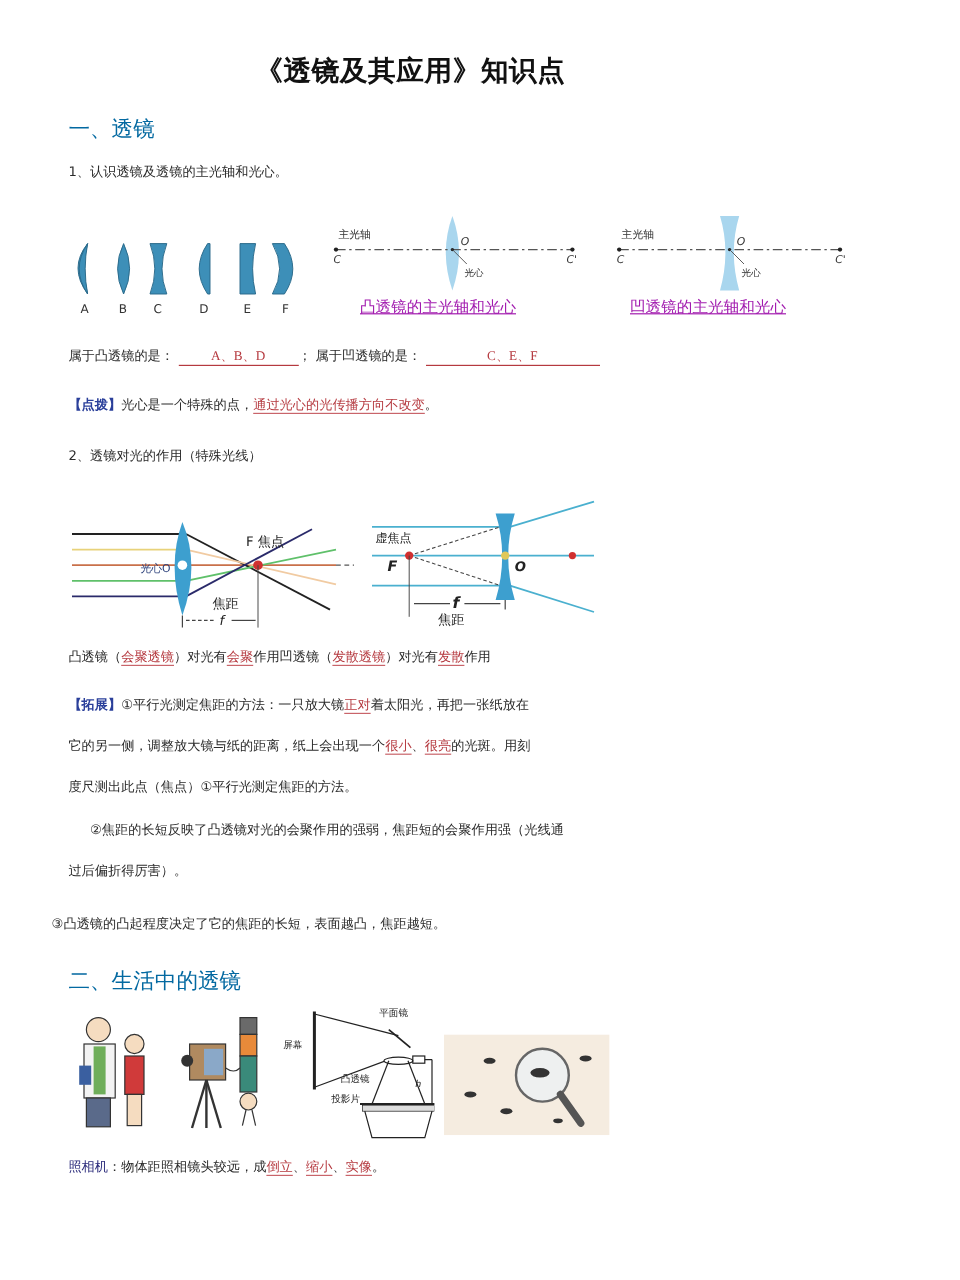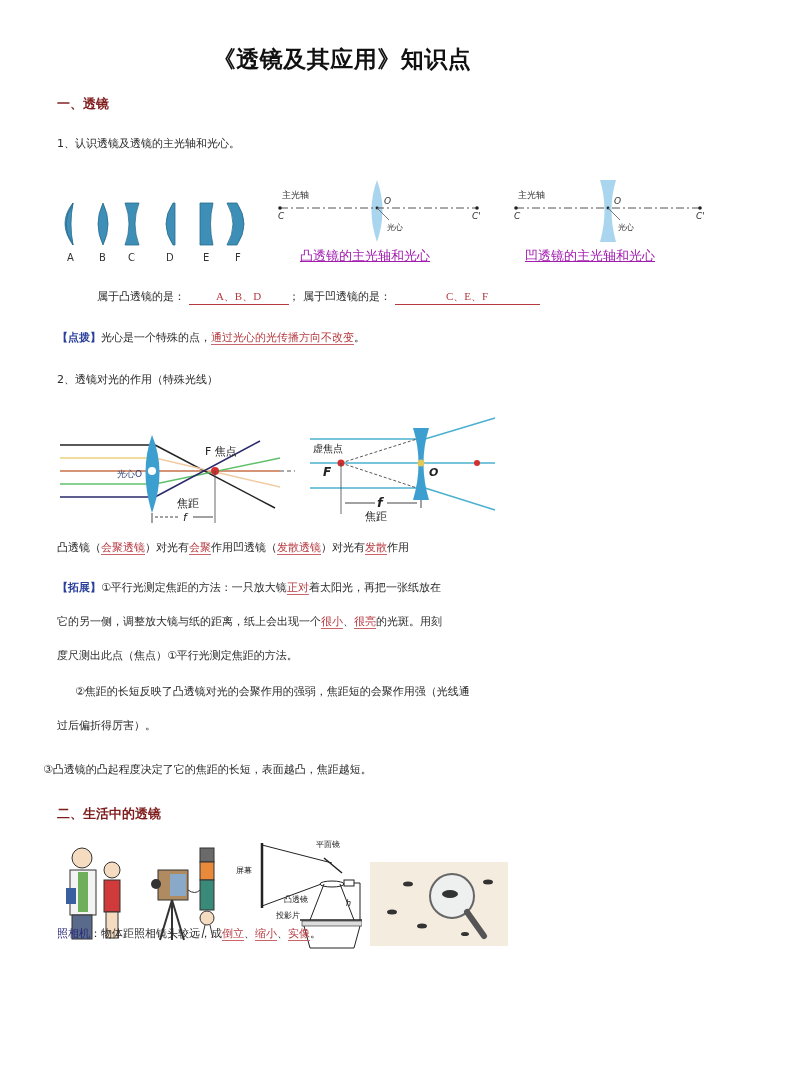--- a/index.html
+++ b/index.html
@@ -1,20 +1,20 @@
 <!DOCTYPE html>
 <html><head>
 <meta charset="utf-8">
 <style>
   html, body { margin: 0; padding: 0; background: #ffffff; }
   body { width: 800px; height: 1067px; position: relative; overflow: hidden;
          font-family: "DejaVu Sans", "Liberation Sans", sans-serif; color: #222; }
   .abs { position: absolute; }
   .title { top: 44px; left: 0; width: 684px; text-align: center; font-size: 23px; font-weight: bold; color: #111; letter-spacing: 0.5px; }
-  .h1 { font-size: 13px; font-weight: bold; color: #7f1d1d; }
+  .h1 { font-size: 18px; font-weight: normal; color: #0369a1; }
   .p { font-size: 11px; color: #2a2a2a; white-space: nowrap; }
   .red { color: #b5393f; text-decoration: underline; text-decoration-color: #c9646a; text-underline-offset: 3px; }
   .blank { display: inline-block; border-bottom: 1.5px solid #b5393f; color: #b5393f; font-family: "Liberation Serif", serif; text-align: center; }
   .blue { color: #2a3f9a; font-weight: bold; }
   .navy { color: #2a2a7a; }
   .cap { font-size: 13px; color: #a21caf; text-decoration: underline; }
   svg text { font-family: "DejaVu Sans", sans-serif; }
 </style>
 </head>
 <body>
@@ -74,21 +74,21 @@
   <circle cx="98" cy="30" r="1.4" fill="#222"></circle>
   <line x1="98" y1="30" x2="110" y2="42" stroke="#555" stroke-width="0.8"></line>
   <text x="8" y="20" font-size="9" fill="#333">主光轴</text>
   <text x="4" y="41" font-size="9" font-style="italic" fill="#333" font-family="Liberation Serif, serif">C</text>
   <text x="186" y="41" font-size="9" font-style="italic" fill="#333" font-family="Liberation Serif, serif">C'</text>
   <text x="104" y="26" font-size="9" font-style="italic" fill="#333" font-family="Liberation Serif, serif">O</text>
   <text x="108" y="52" font-size="8" fill="#333">光心</text>
 </svg>
 <div class="abs cap" style="top:247px;left:525px;">凹透镜的主光轴和光心</div>
 
-<div class="abs p" style="top:289px;left:57px;margin-left:40px;">
+<div class="abs p" style="top:289px;left:57px;">
   <span>属于凸透镜的是：</span>
   <span class="blank" style="width:100px;">A、B、D</span><span>；</span>
   <span>属于凹透镜的是：</span>
   <span class="blank" style="width:145px;">C、E、F</span>
 </div>
 
 <div class="abs p" style="top:330px;left:57px;">
   <span class="blue">【点拨】</span><span>光心是一个特殊的点，</span><span class="red">通过光心的光传播方向不改变</span><span>。</span>
 </div>
 
@@ -209,15 +209,15 @@
   <circle cx="82" cy="34" r="22" fill="#eef0f0" stroke="#666" stroke-width="2"></circle>
   <line x1="97" y1="50" x2="114" y2="74" stroke="#555" stroke-width="6" stroke-linecap="round"></line>
   <ellipse cx="80" cy="32" rx="8" ry="4" fill="#333"></ellipse>
   <ellipse cx="38" cy="22" rx="5" ry="2.5" fill="#333"></ellipse>
   <ellipse cx="22" cy="50" rx="5" ry="2.5" fill="#333"></ellipse>
   <ellipse cx="52" cy="64" rx="5" ry="2.5" fill="#333"></ellipse>
   <ellipse cx="118" cy="20" rx="5" ry="2.5" fill="#333"></ellipse>
   <ellipse cx="95" cy="72" rx="4" ry="2" fill="#333"></ellipse>
 </svg>
 
-<div class="abs p" style="top:926px;left:57px;text-align:right;">
+<div class="abs p" style="top:965px;left:57px;text-align:right;">
   <span class="navy">照相机</span><span>：</span><span>物体距照相镜头较远，成</span><span class="red">倒立</span><span>、</span><span class="red">缩小</span><span>、</span><span class="red">实像</span><span>。</span>
 </div>
 
 </body></html>

